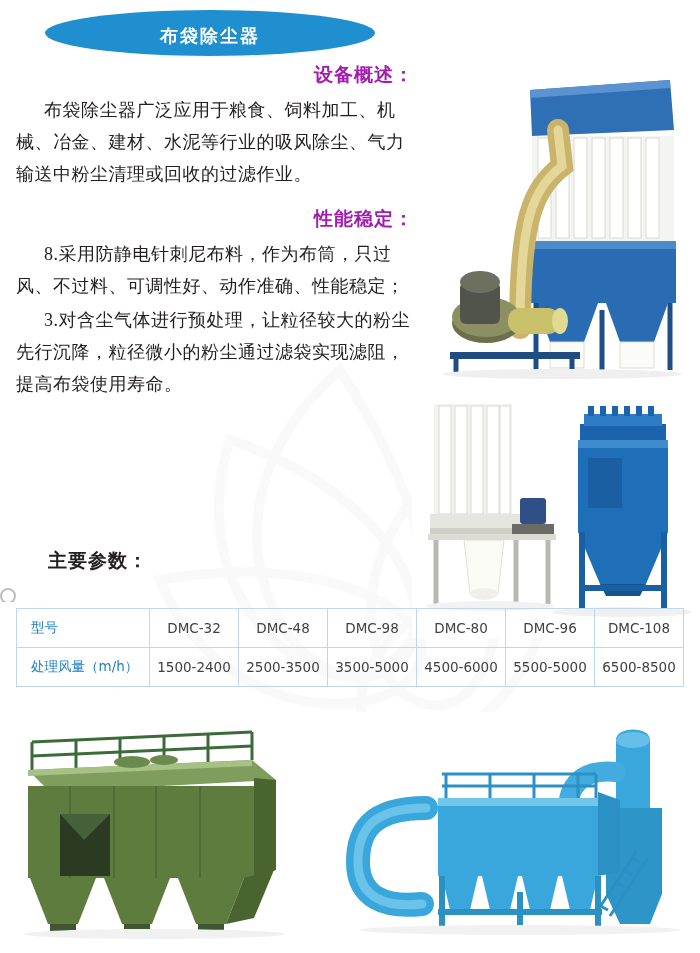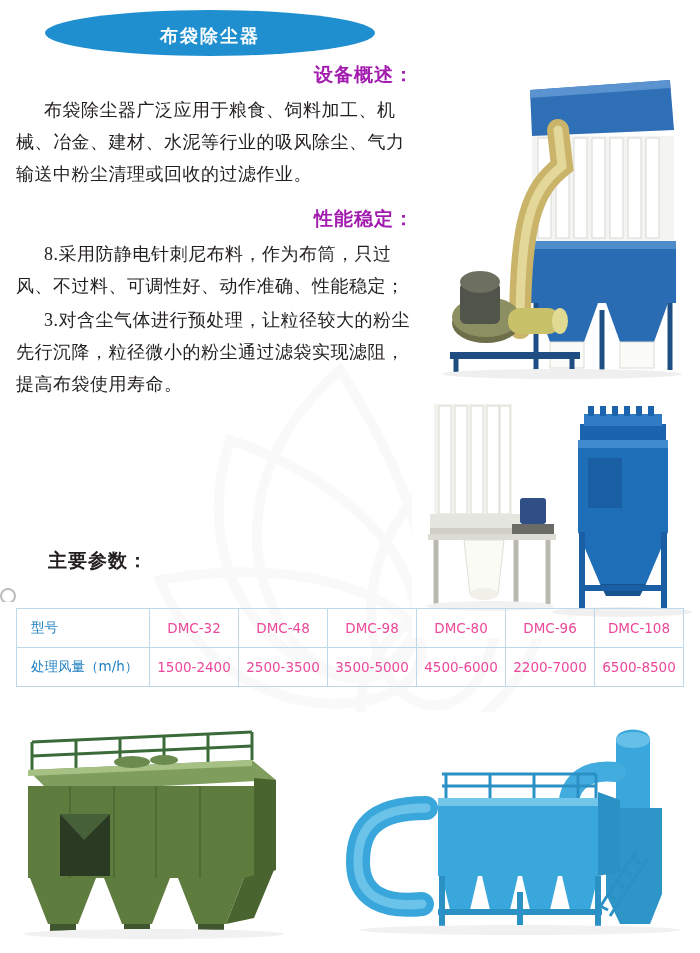--- a/index.html
+++ b/index.html
@@ -111,21 +111,21 @@
     color:#2a2a2a;
     padding:0 0;
   }
   table.params th.rowhead{
     color:#1f7fc0;
     text-align:left;
     padding-left:14px;
     width:118px;
     white-space:nowrap;
   }
-  table.params td{ color:#ec4899; }
+  table.params td{ color:#404040; }
 
   
   .bottom{
     position:absolute;
     left:0;top:712px;
     width:700px;height:230px;
   }
   .bot-left{position:absolute;left:14px;top:6px;}
   .bot-right{position:absolute;left:330px;top:0;}
 
@@ -291,21 +291,21 @@
         <td>DMC-80</td>
         <td>DMC-96</td>
         <td>DMC-108</td>
       </tr>
       <tr>
         <th class="rowhead">处理风量（m/h）</th>
         <td>1500-2400</td>
         <td>2500-3500</td>
         <td>3500-5000</td>
         <td>4500-6000</td>
-        <td>2200-7000</td>
+        <td>5500-5000</td>
         <td>6500-8500</td>
       </tr>
     </tbody>
   </table>
 
   <div class="bottom">
 
     <div class="bot-left photo">
       <svg width="290" height="222" viewBox="0 0 290 222" xmlns="http://www.w3.org/2000/svg">
         <rect width="290" height="222" fill="#ffffff"></rect>

